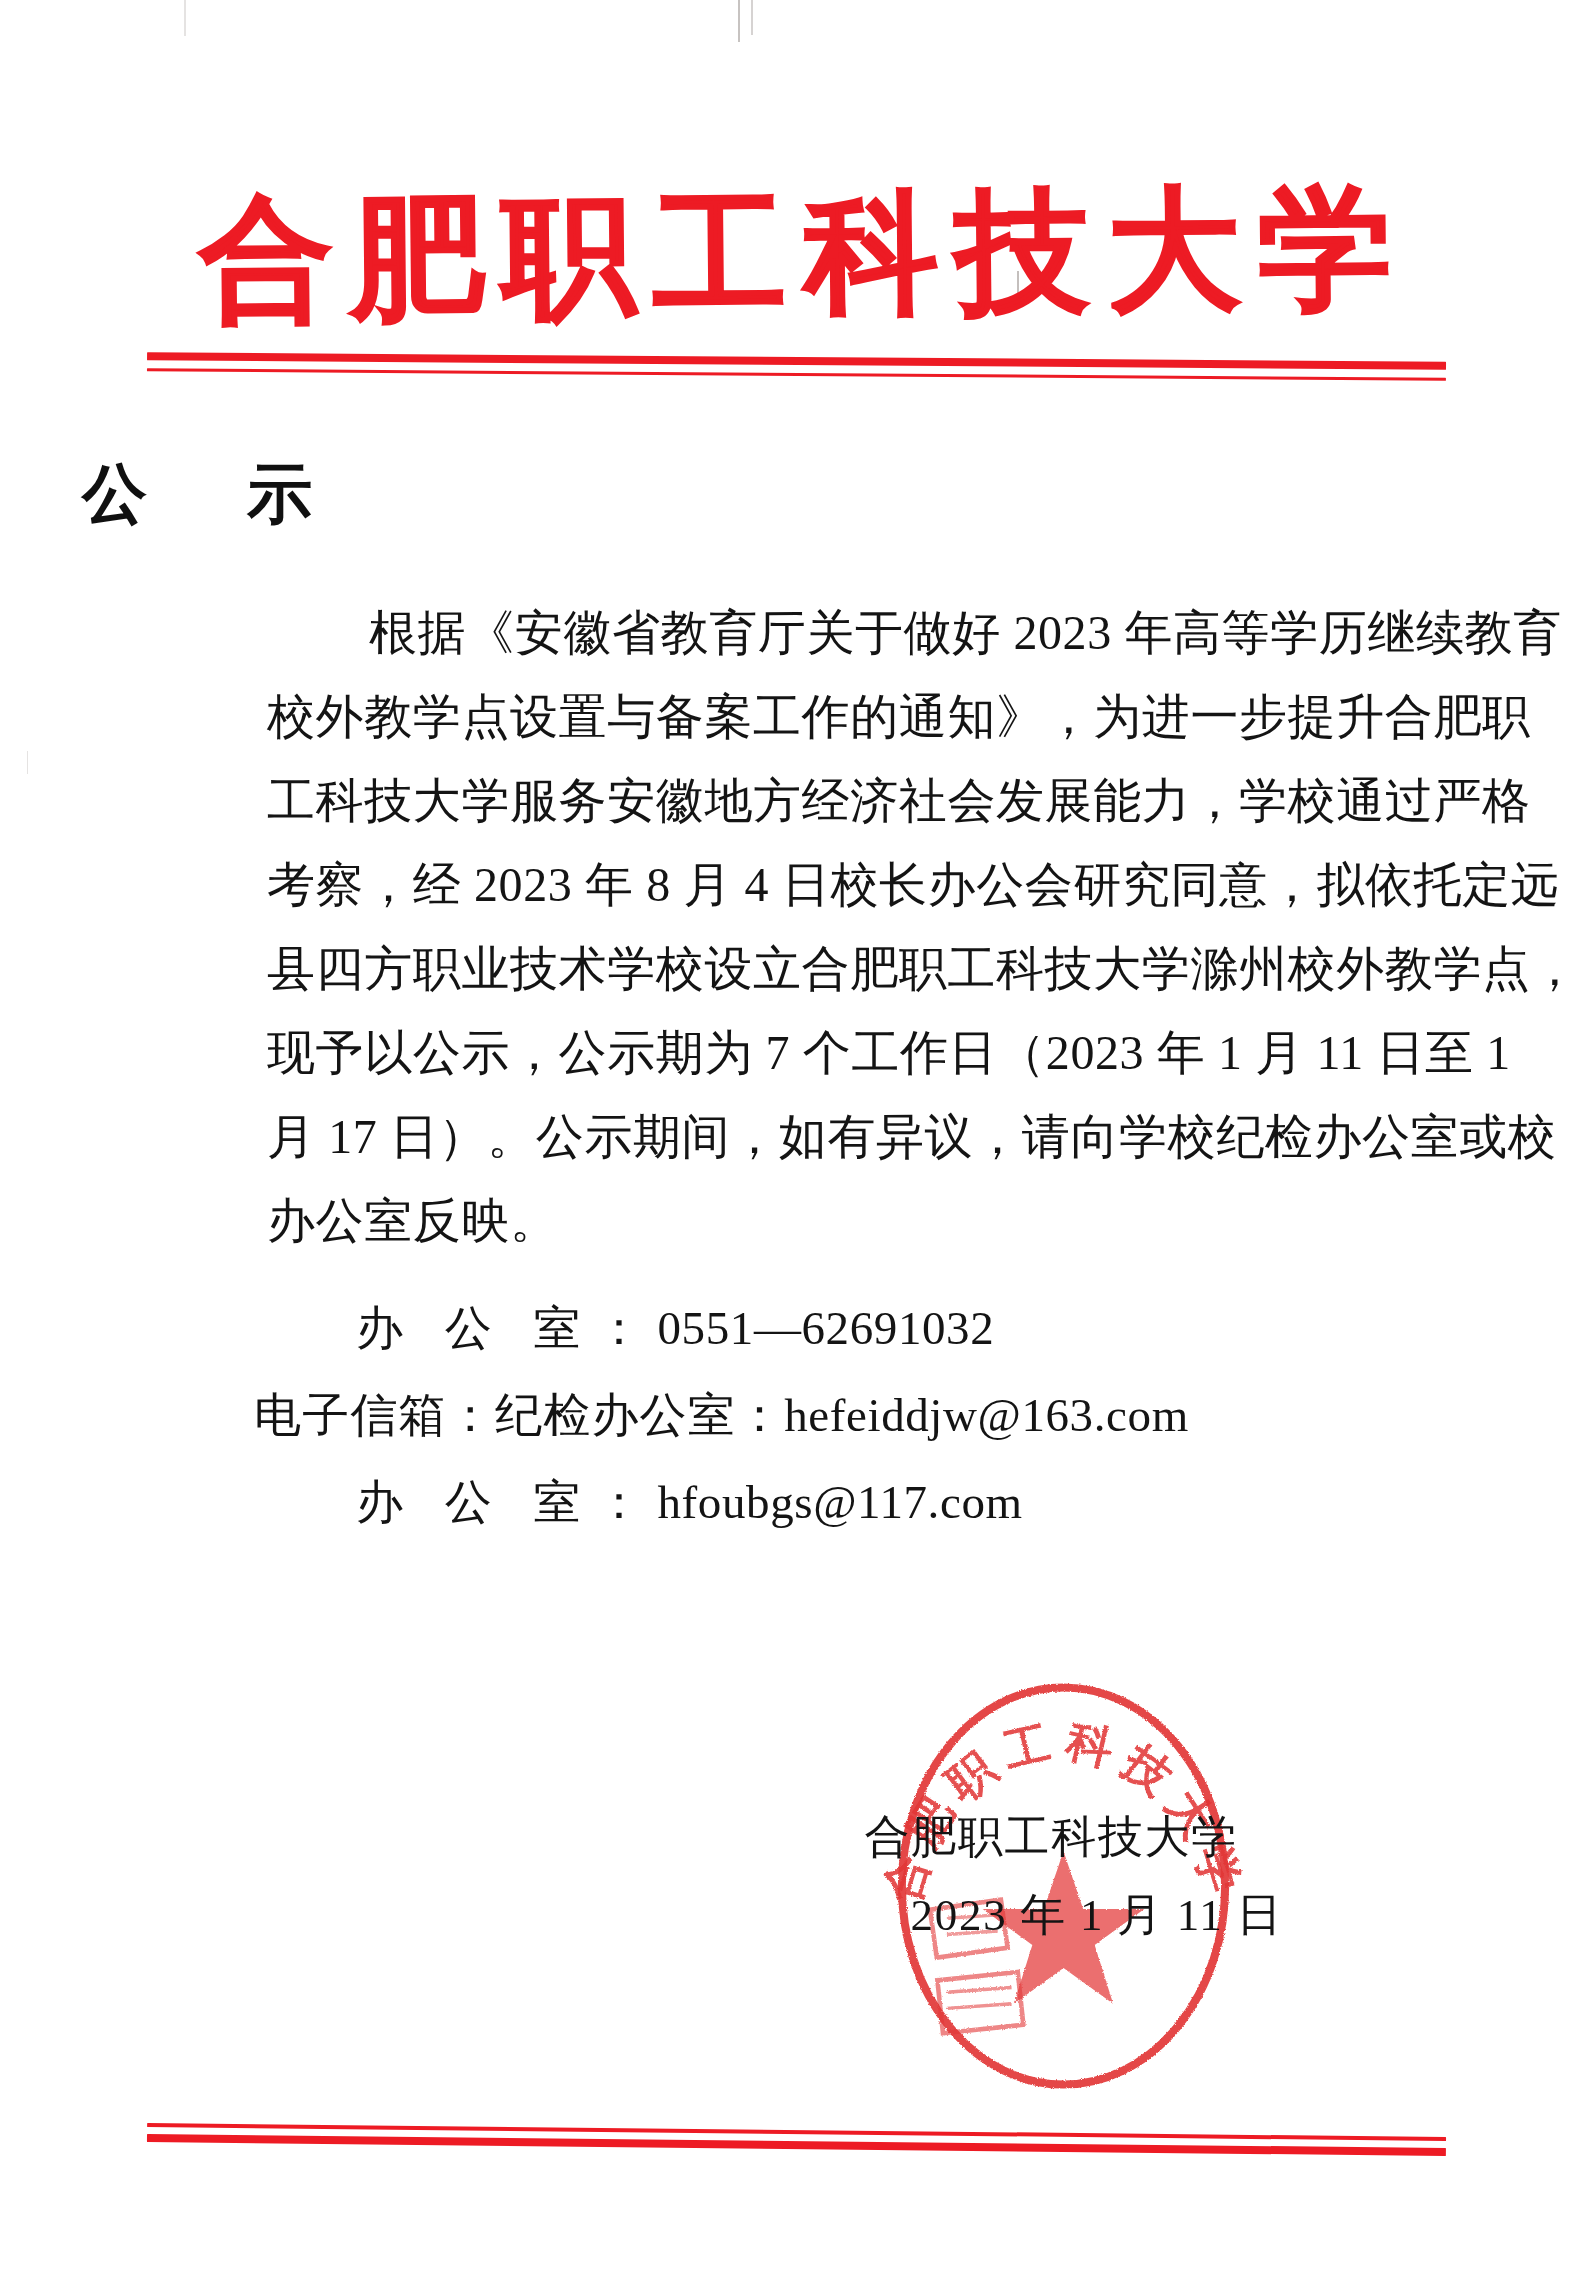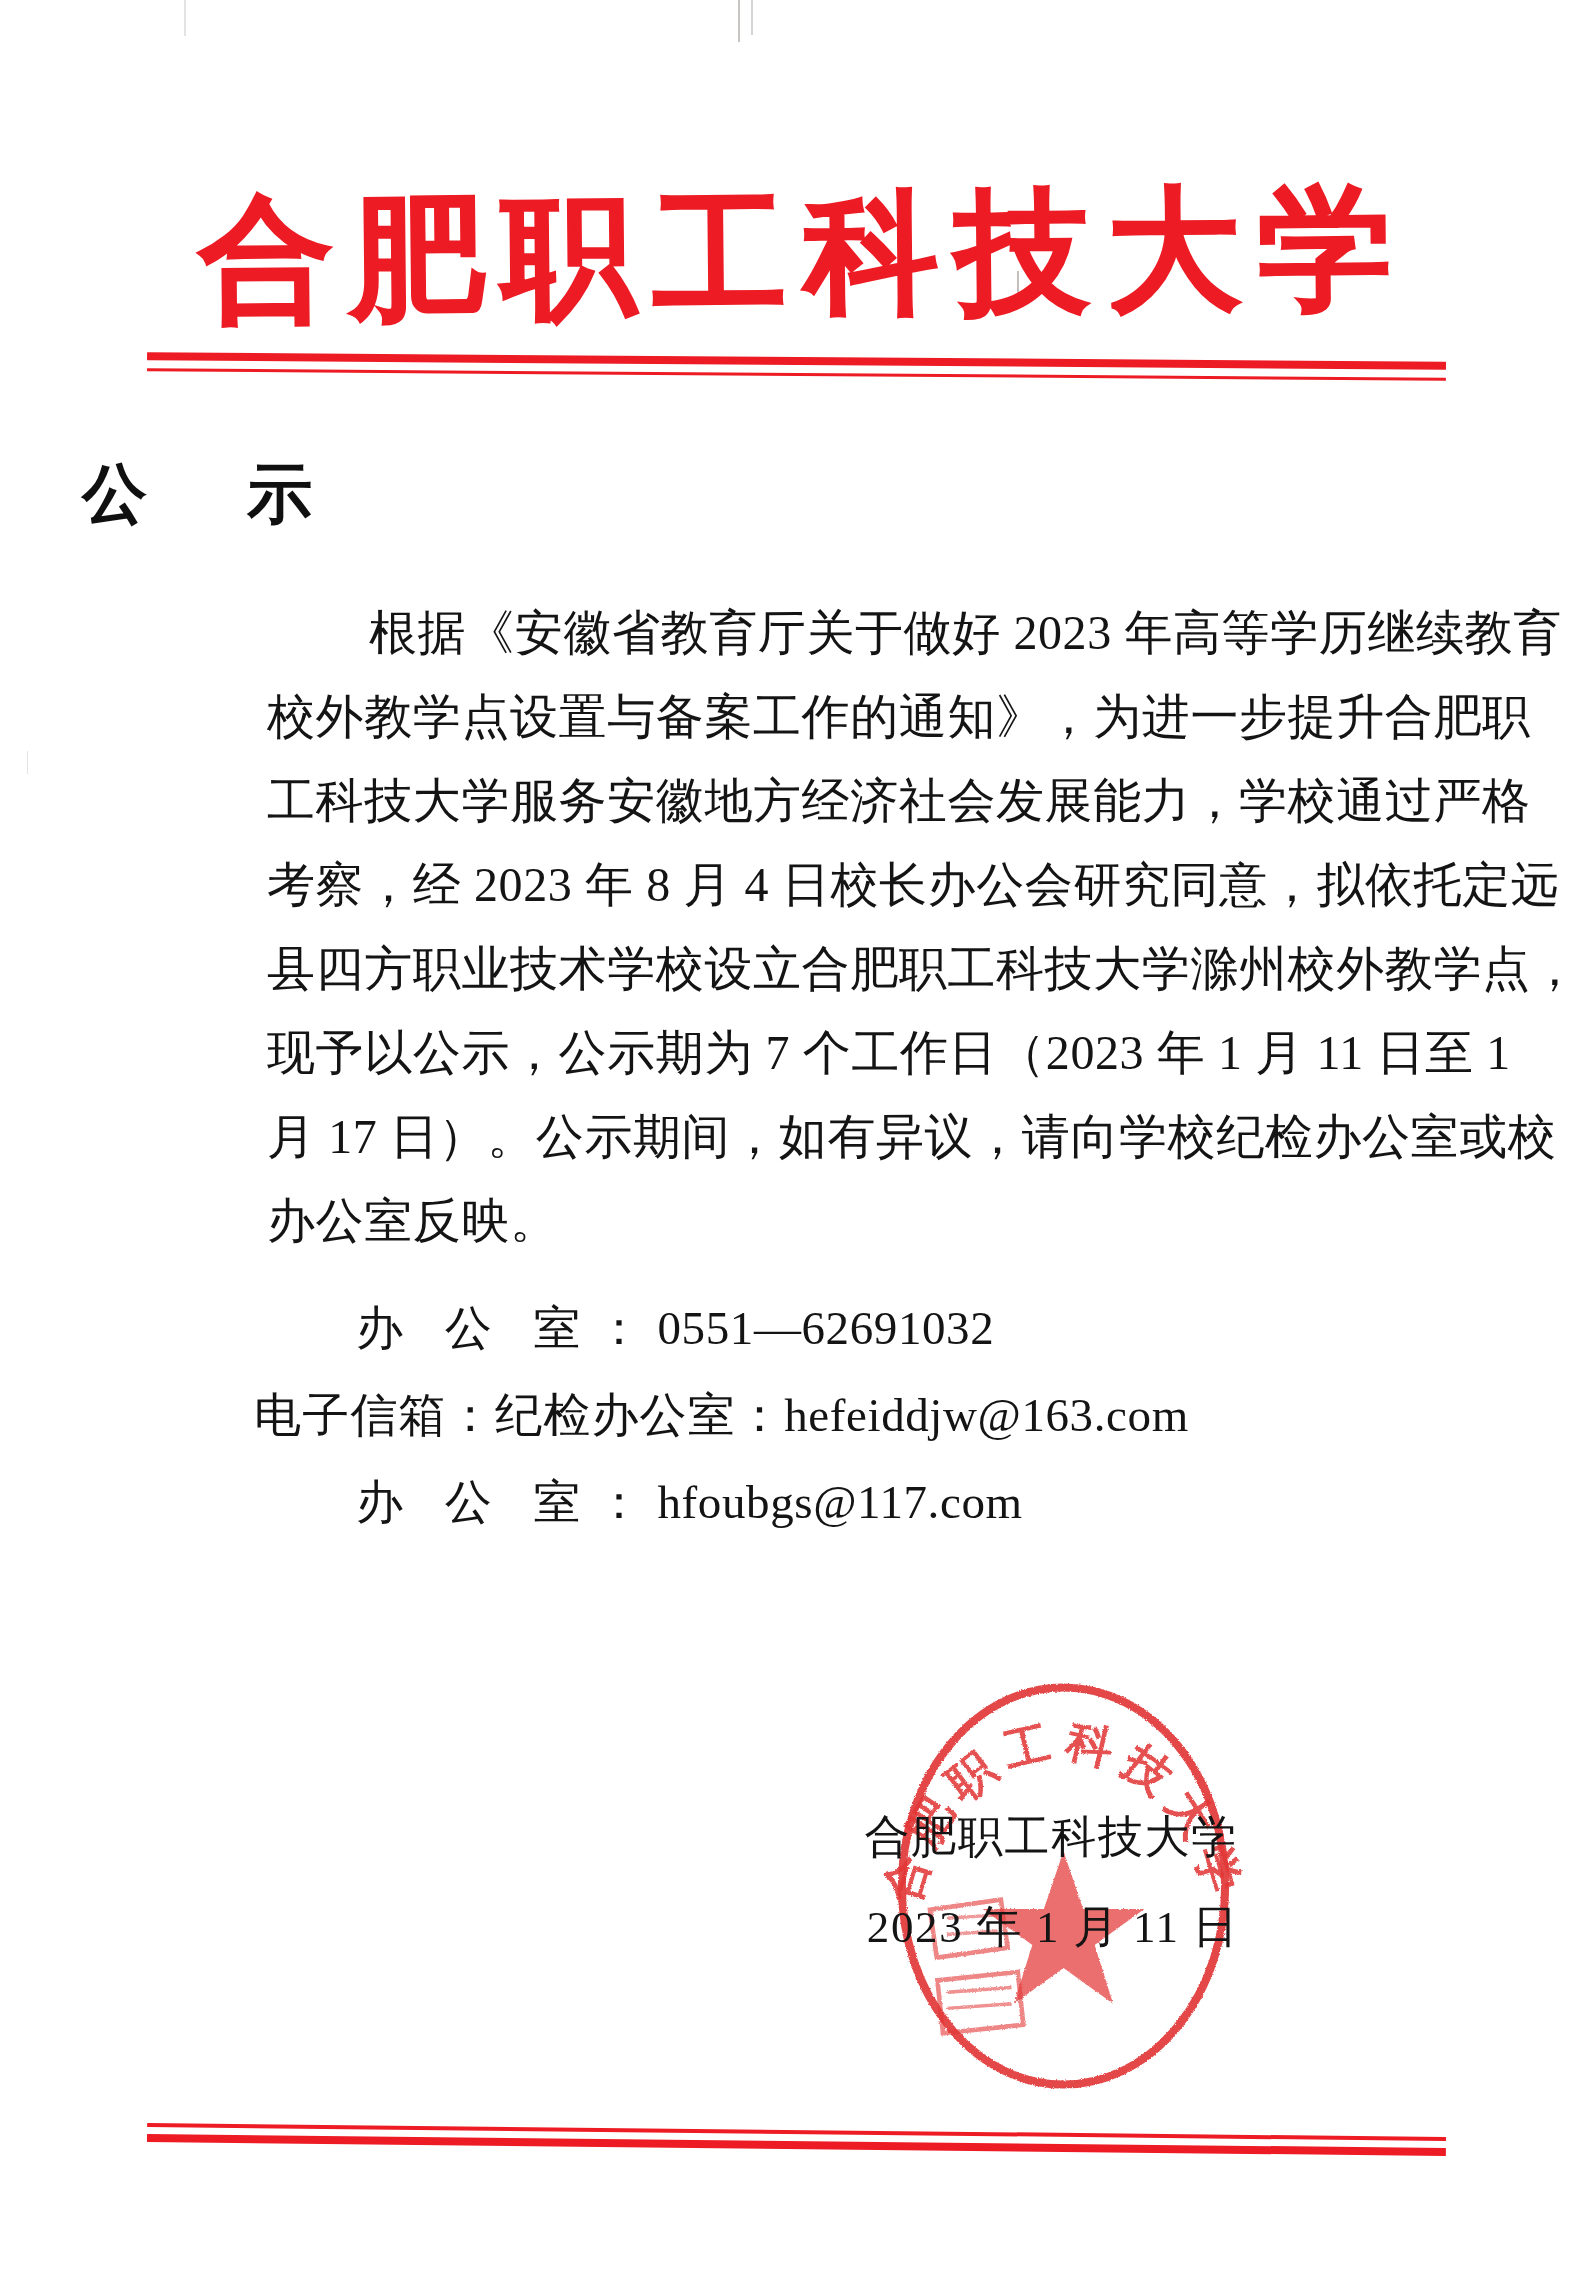--- a/index.html
+++ b/index.html
@@ -140,21 +140,21 @@
   }
   .sig-line {
     font-family: "Liberation Serif", "DejaVu Serif", serif;
     font-size: 45px;
     line-height: 60px;
     letter-spacing: 1.7px;
     color: #141414;
     white-space: nowrap;
   }
   .sig-line.org  { padding-left: 10.4px; }
-  .sig-line.date { padding-left: 12.7px; margin-top: 30px; }
+  .sig-line.date { padding-left: 12.7px; margin-top: 18px; text-align: center; }
 
   
   .seal {
     position: absolute;
     left: 873px;
     top: 1678px;
     width: 381px;
     height: 416px;
     pointer-events: none;
     opacity: .93;

